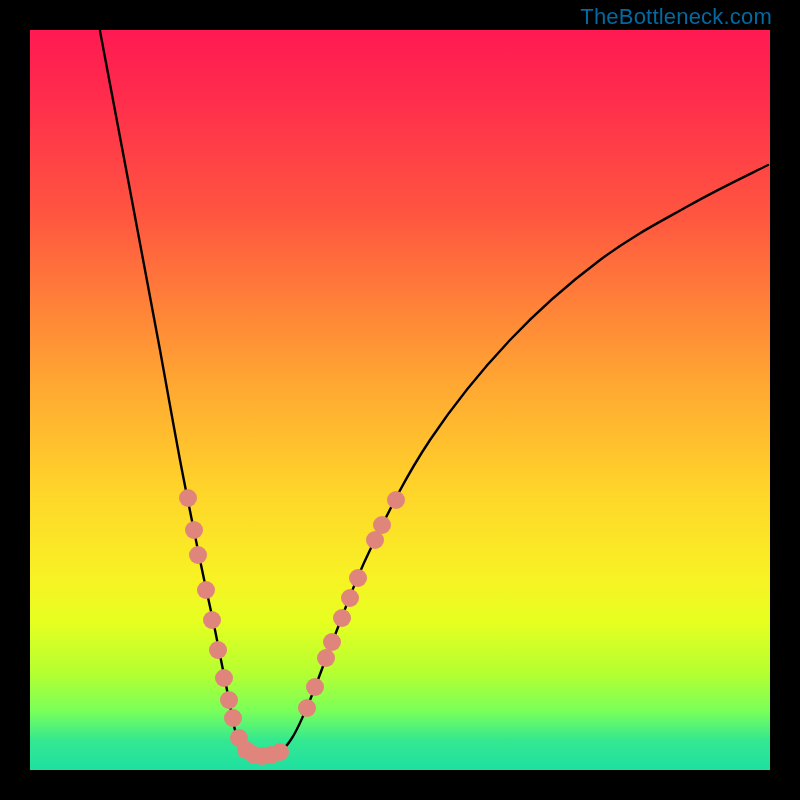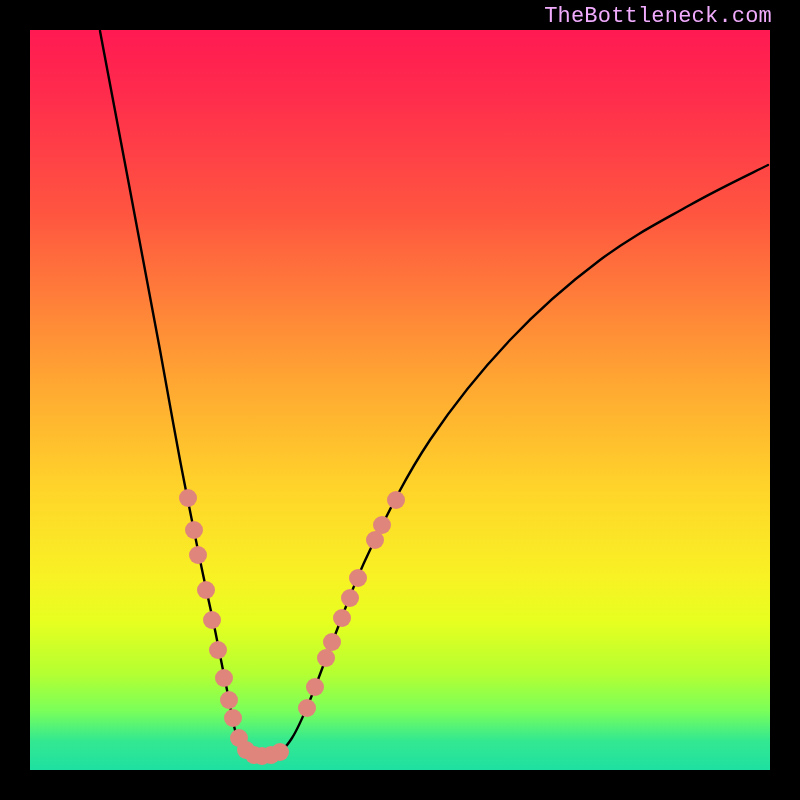--- a/index.html
+++ b/index.html
@@ -27,23 +27,23 @@
       #e6ff20 80%,
       #b4ff32 87%,
       #7aff5a 92%,
       #34e890 96%,
       #1ee0a2 100%);
   }
   .watermark {
     position: absolute;
     top: 4px;
     right: 28px;
-    font-family: Liberation Mono, monospace;
+    font-family: Liberation Sans, sans-serif;
     font-size: 22px;
-    color: #f0abfc;
+    color: #0369a1;
     font-weight: 400;
     letter-spacing: 0.2px;
   }
   svg {
     position: absolute;
     left: 0;
     top: 0;
   }
 </style>
 </head>

